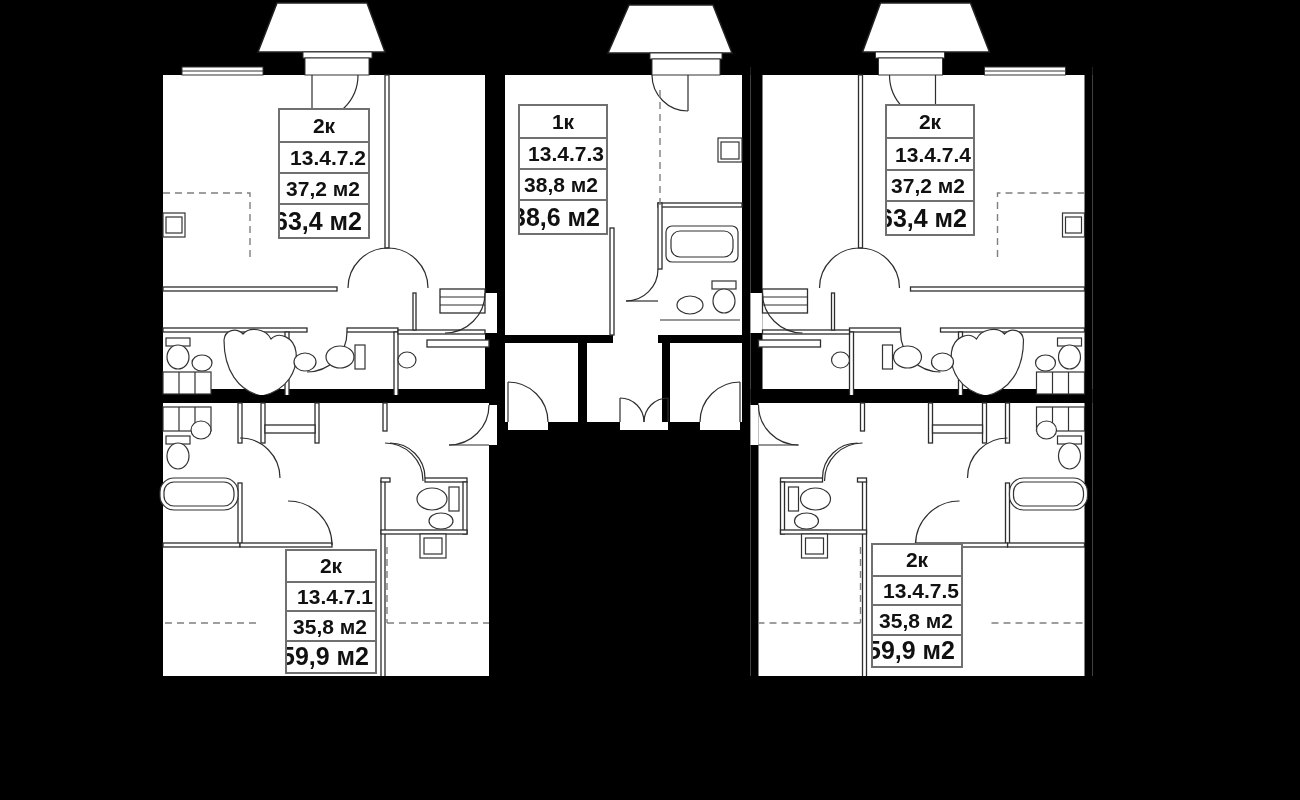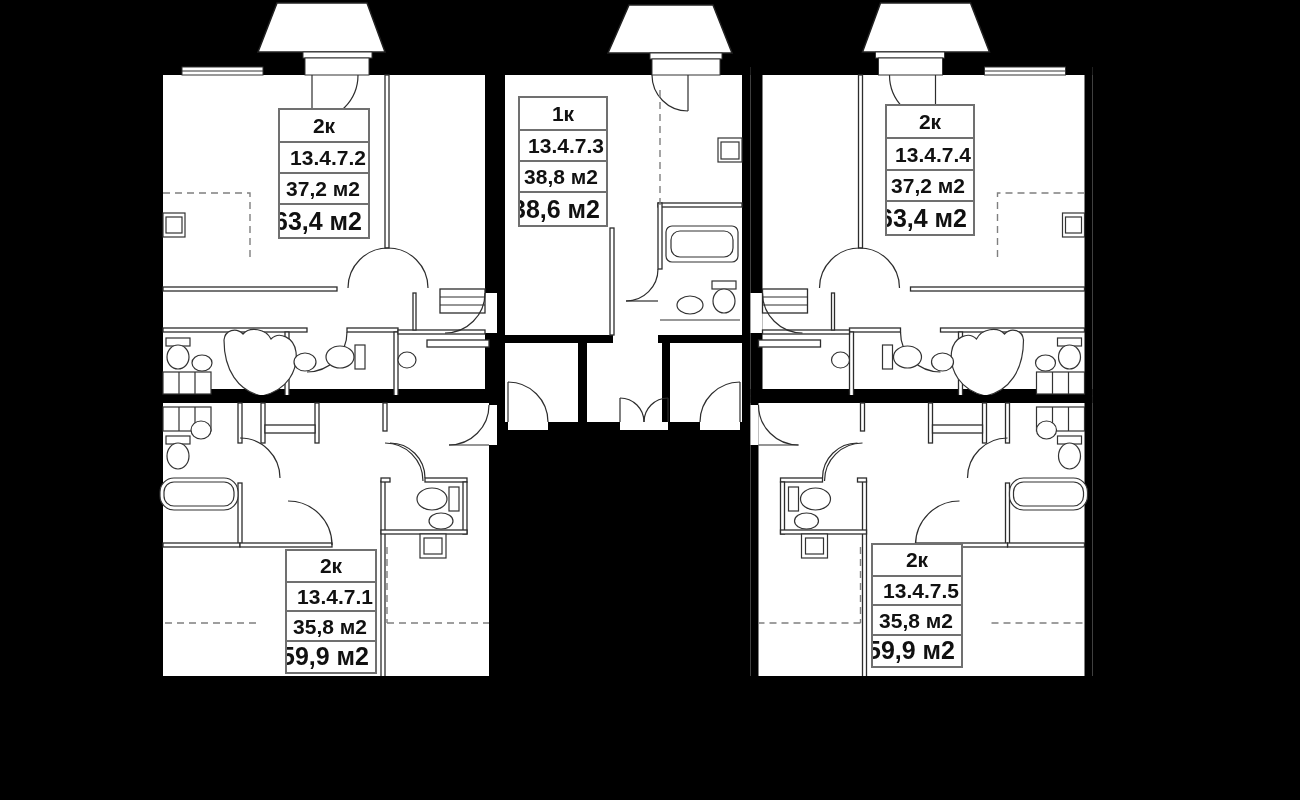--- a/index.html
+++ b/index.html
@@ -15,21 +15,21 @@
     box-sizing:border-box;color:#111;font-weight:600;
   }
   .lrow{display:flex;align-items:center;justify-content:flex-end;
         font-size:21px;line-height:1;white-space:nowrap;overflow:hidden;}
   .lrow + .lrow{border-top:2px solid #707070;}
   .lrow.type{justify-content:center;font-size:21px;}
   .lrow.code{padding-right:2px;}
   .lrow.living{padding-right:8px;}
   .lrow.total{padding-right:6px;font-size:25px;}
   .card-u2{left:278px;top:108px;width:92px;height:131px;}
-  .card-u3{left:518px;top:96px;width:90px;height:131px;}
+  .card-u3{left:518px;top:104px;width:90px;height:131px;}
   .card-u4{left:885px;top:104px;width:90px;height:132px;}
   .card-u1{left:285px;top:549px;width:92px;height:125px;}
   .card-u5{left:871px;top:543px;width:92px;height:125px;}
 </style>
 </head>
 <body>
 
 <div class="stage">
 
 <svg width="1300" height="800" viewBox="0 0 1300 800" xmlns="http://www.w3.org/2000/svg">

